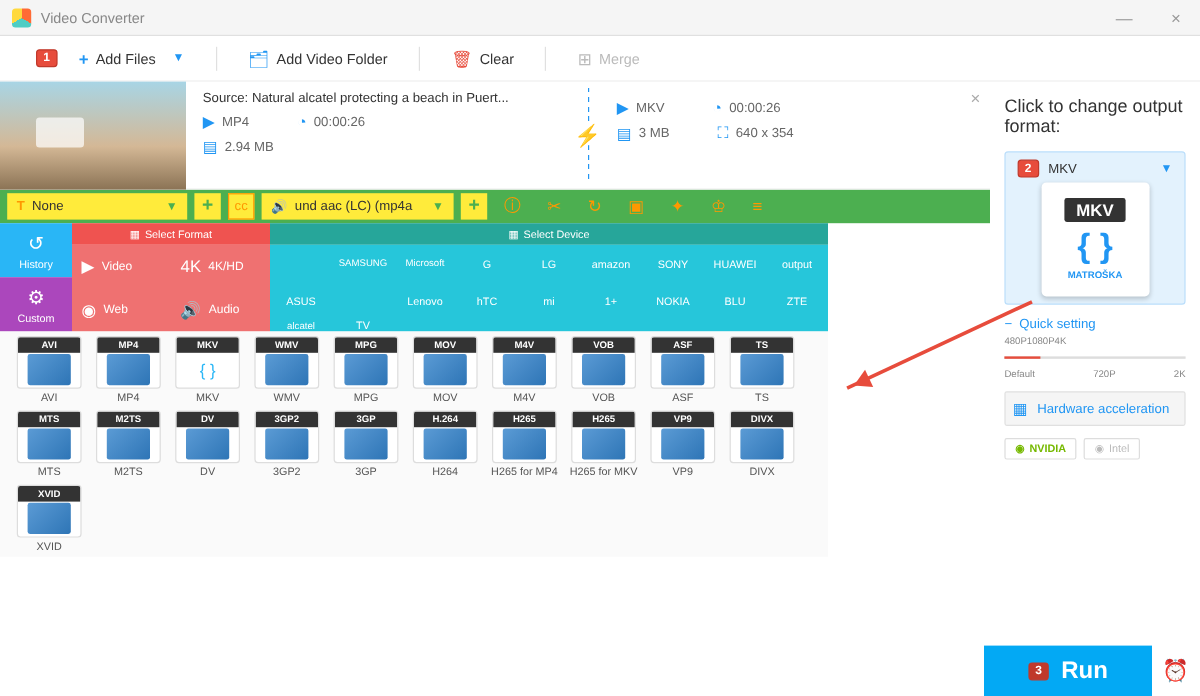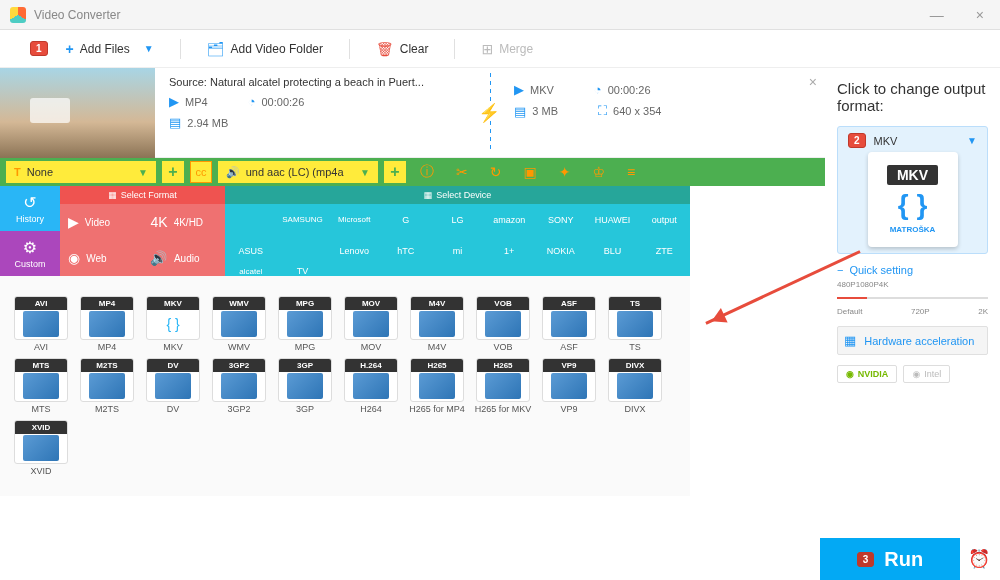--- a/index.html
+++ b/index.html
@@ -53,21 +53,21 @@
 .fp-categories{width:165px;display:flex;flex-direction:column}
 .fp-cat-header{height:18px;background:#ef5350;color:#fff;font-size:9px;display:flex;align-items:center;justify-content:center;gap:4px}
 .fp-cat-body{flex:1;background:#ef7171;display:grid;grid-template-columns:1fr 1fr;grid-template-rows:1fr 1fr}
 .fp-cat{display:flex;align-items:center;gap:6px;padding:0 8px;color:#fff;font-size:10px;cursor:pointer}
 .fp-cat .cic{font-size:14px}
 .fp-devices{flex:1;display:flex;flex-direction:column}
 .fp-dev-header{height:18px;background:#26a69a;color:#fff;font-size:9px;display:flex;align-items:center;justify-content:center;gap:4px}
 .fp-dev-body{flex:1;background:#26c6da;display:grid;grid-template-columns:repeat(9,1fr);grid-template-rows:1fr 1fr;align-items:center;justify-items:center}
 .brand{color:#fff;font-size:9px;font-weight:normal;cursor:pointer}
 .brand.sm{font-size:8px}
-.format-grid{padding:20px 10px;display:grid;grid-template-columns:repeat(10,62px);gap:6px 4px;background:#fafafa;width:690px}
+.format-grid{padding:4px 10px;display:grid;grid-template-columns:repeat(10,62px);gap:6px 4px;background:#fafafa;width:690px}
 .fmt{display:flex;flex-direction:column;align-items:center;gap:2px;cursor:pointer}
 .fmt-box{width:54px;height:44px;background:#fff;border:1px solid #ddd;border-radius:3px;display:flex;flex-direction:column;align-items:center;justify-content:center;position:relative;overflow:hidden}
 .fmt-badge{position:absolute;top:0;left:0;right:0;height:13px;background:#333;color:#fff;font-size:8px;font-weight:bold;display:flex;align-items:center;justify-content:center}
 .fmt-img{width:36px;height:26px;margin-top:11px;background:linear-gradient(135deg,#5b9bd5,#2e75b6);border-radius:2px}
 .fmt-img.mkv{background:#fff;display:flex;align-items:center;justify-content:center;color:#29b6f6;font-size:14px}
 .fmt-lbl{font-size:9px;color:#555}
 .sidebar{width:175px;padding:12px;display:flex;flex-direction:column;gap:10px;font-size:11px;color:#333}
 .sb-title{font-size:15px;color:#333;margin-bottom:2px}
 .format-card{background:#e3f2fd;border:1px solid #bbdefb;border-radius:3px;padding:6px;display:flex;flex-direction:column;align-items:center;gap:4px}
 .format-card-head{width:100%;display:flex;align-items:center;gap:8px;padding:0 4px}

